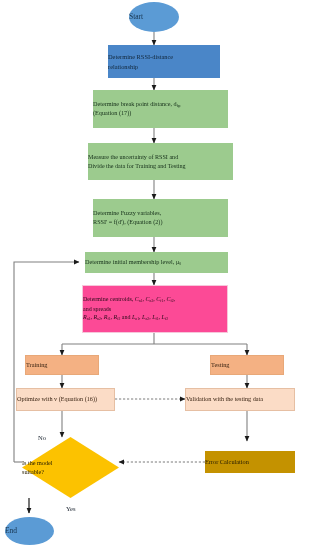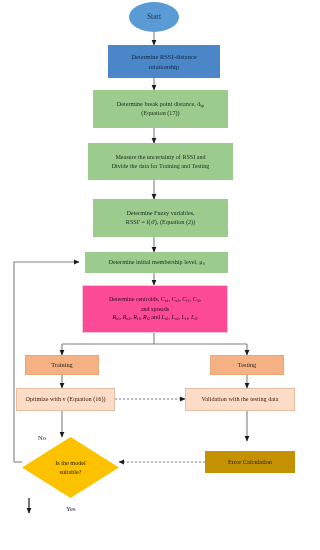--- a/index.html
+++ b/index.html
@@ -18,21 +18,20 @@
     width:308px;height:550px;
     pointer-events:none;
   }
   .node{
     position:absolute;
     box-sizing:border-box;
     display:flex;
     flex-direction:column;
     align-items:center;
     justify-content:center;
-    text-align:center;
     color:#1b2430;
     line-height:1.45;
     z-index:2;
   }
   .node .ln{display:block;width:100%;}
   .terminator{
     border-radius:50%;
     background:#5b9bd5;
     color:#17344f;
     font-size:7.5px;
@@ -185,17 +184,20 @@
   <div class="node decision" style="left:22px;top:437px;width:97px;height:61px;">
     <div class="diamond-shape"></div>
     <span class="ln">Is the model</span>
     <span class="ln">suitable?</span>
   </div>
 
   <div class="node proc-gold" style="left:205px;top:451px;width:90px;height:22px;">
     <span class="ln">Error Calculation</span>
   </div>
 
+  <div class="node terminator" style="left:5px;top:517px;width:49px;height:28px;">
+    <span class="ln">End</span>
+  </div>
 
   <div class="edge-label" style="left:38px;top:434px;">No</div>
   <div class="edge-label" style="left:66px;top:505px;">Yes</div>
 
 </div>
 
 </body></html>

